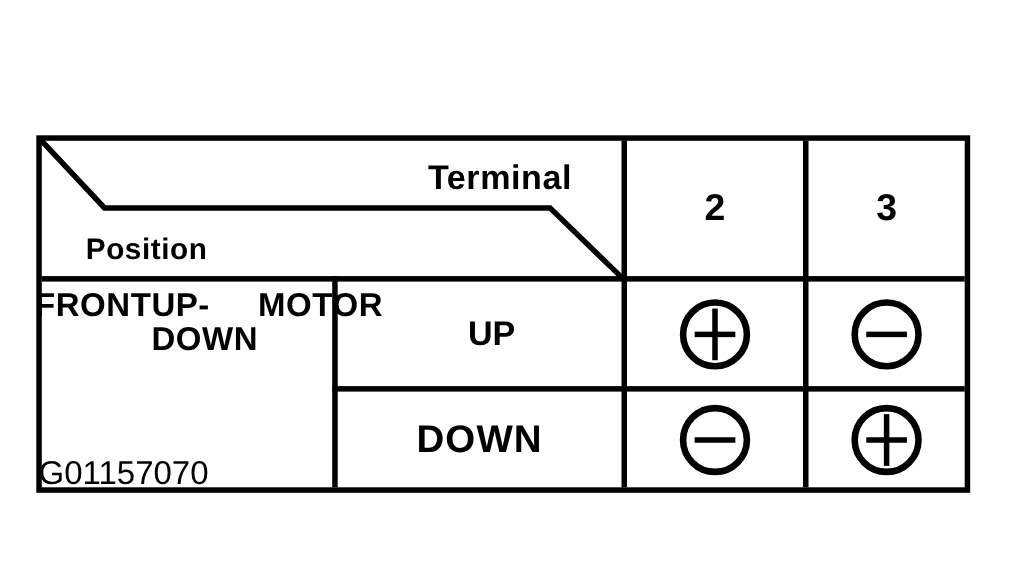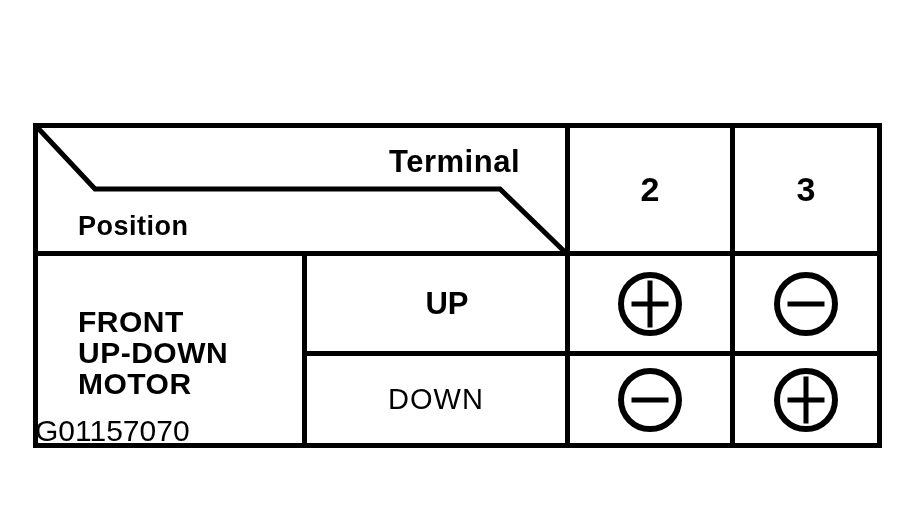--- a/index.html
+++ b/index.html
@@ -37,27 +37,27 @@
     position: absolute; top: 83px; left: 40px;
     font-size: 27px; font-weight: bold; letter-spacing: 0.5px;
   }
 
   .cell { position: absolute; display: flex; align-items: center; justify-content: center; }
   .head-t2 { left: 532px; top: 0; width: 160px; height: 123px; font-size: 34px; font-weight: bold; }
   .head-t3 { left: 697px; top: 0; width: 142px; height: 123px; font-size: 34px; font-weight: bold; }
 
   .motor-cell {
     left: 0; top: 128px; width: 264px; height: 187px;
-    flex-direction: column; align-items: flex-start; justify-content: center;
+    align-items: flex-start; justify-content: center;
     padding-left: 40px; padding-top: 6px; box-sizing: border-box;
     font-size: 30px; font-weight: bold; line-height: 31px; letter-spacing: 0.5px;
   }
 
   .pos-up   { left: 269px; top: 128px; width: 280px; height: 95px; font-size: 31px; font-weight: bold; }
-  .pos-down { left: 269px; top: 228px; width: 258px; height: 87px; font-size: 29px; font-weight: normal; letter-spacing: 1px; }
+  .pos-down { left: 269px; top: 228px; width: 258px; height: 87px; font-size: 35px; font-weight: bold; letter-spacing: 1px; }
 
   .sym-up-t2   { left: 532px; top: 128px; width: 160px; height: 95px; }
   .sym-up-t3   { left: 697px; top: 128px; width: 142px; height: 95px; }
   .sym-down-t2 { left: 532px; top: 228px; width: 160px; height: 87px; }
   .sym-down-t3 { left: 697px; top: 228px; width: 142px; height: 87px; }
 
   .plus-circle, .minus-circle {
     position: relative;
     width: 52px; height: 52px;
     border: 6px solid #000;

